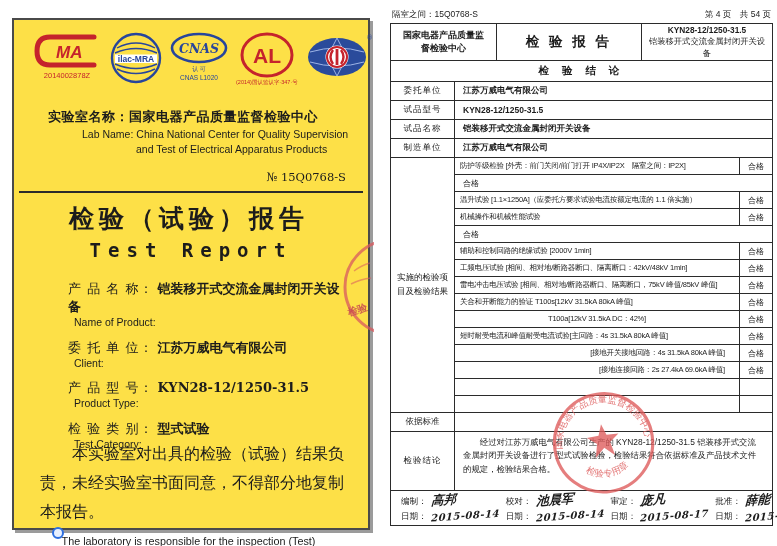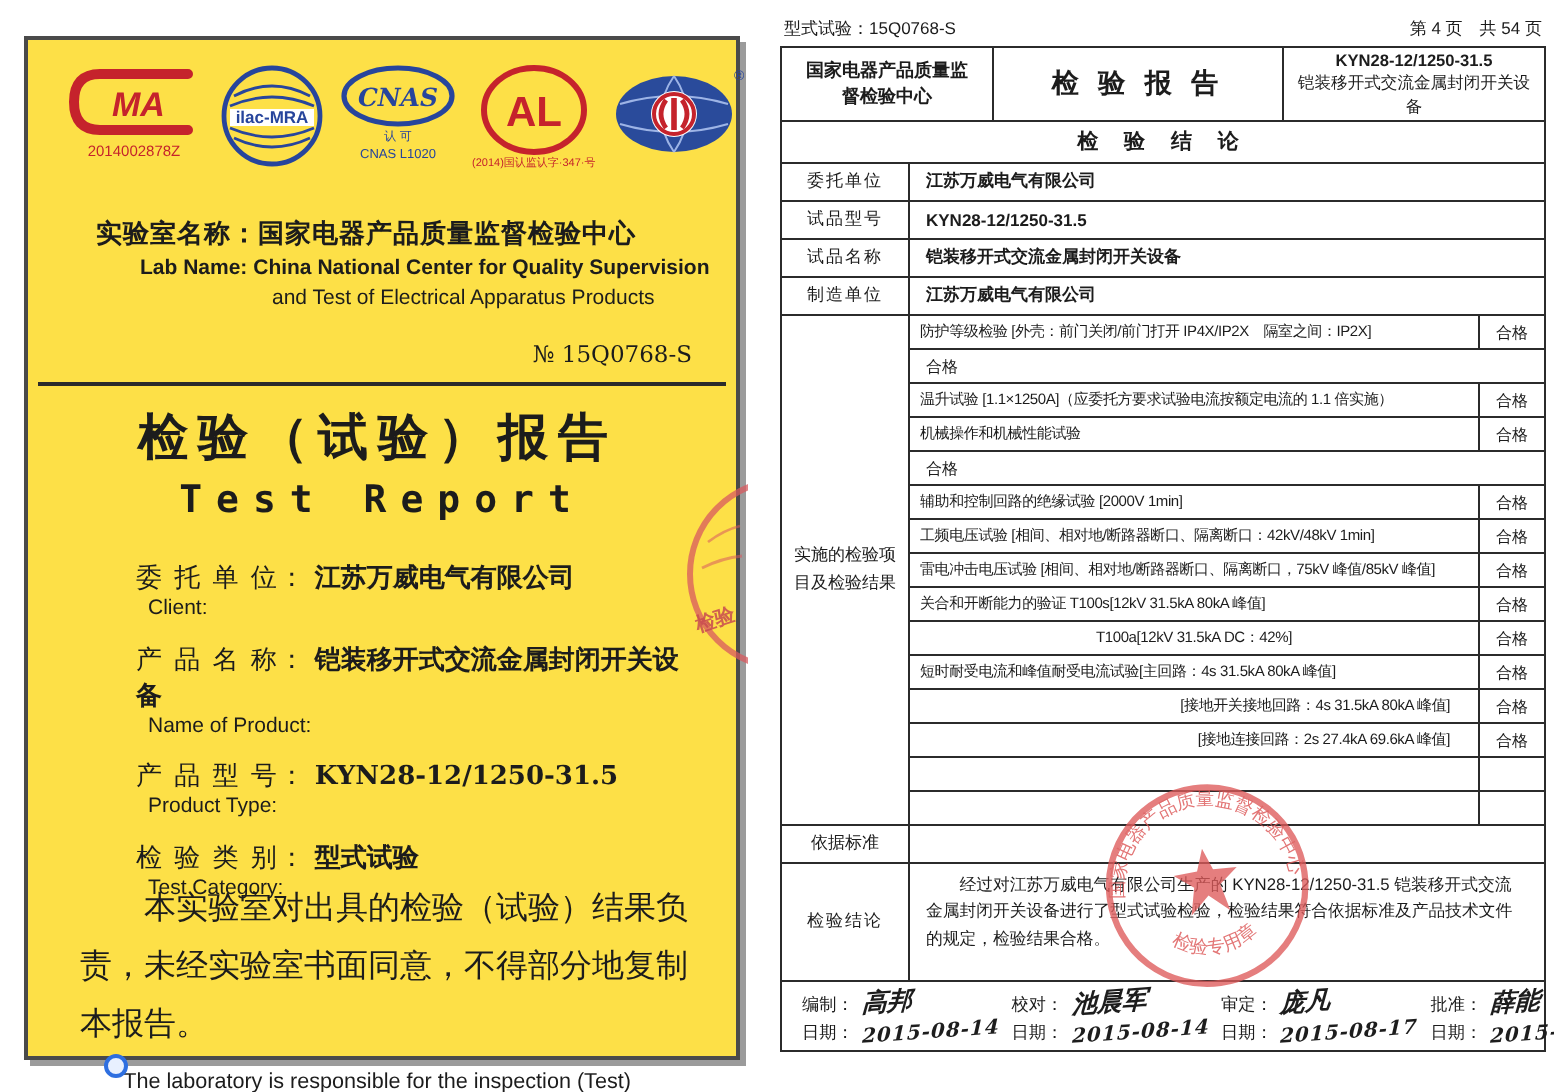--- a/index.html
+++ b/index.html
@@ -8,21 +8,21 @@
 
   
   .page-left{position:absolute;left:12px;top:18px;width:354px;height:508px;background:#fde047;
              border:2px solid #4a4a4a;box-shadow:3px 3px 0 rgba(55,55,55,.5);}
   .logo-row{position:absolute;left:18px;top:12px;width:322px;height:66px;display:flex;align-items:flex-start;gap:8px;}
   .logo{display:flex;flex-direction:column;align-items:center;}
   .logo-sub{font-size:7.5px;font-weight:normal;line-height:1.2;margin-top:1px;white-space:nowrap;}
   .red{color:#c5232c;} .blue{color:#27459c;}
   .lab-block{position:absolute;left:34px;top:88px;line-height:1.45;}
   .lab-cn{font-size:13px;font-weight:bold;letter-spacing:.5px;}
-  .lab-en1{font-size:10.5px;margin-left:22px;font-weight:bold;}
+  .lab-en1{font-size:10.5px;margin-left:34px;}
   .lab-en2{font-size:10.5px;margin-left:88px;}
   .report-no{position:absolute;right:22px;top:150px;font-size:11.5px;font-family:"DejaVu Serif",serif;}
   .title-rule{position:absolute;left:5px;right:5px;top:171px;height:2px;background:#2b2b2b;}
   .title-cn{position:absolute;left:0;right:4px;top:182px;text-align:center;font-size:25px;font-weight:bold;letter-spacing:5px;}
   .title-en{position:absolute;left:0;right:0;top:219px;text-align:center;font-size:19px;font-weight:600;
             letter-spacing:7px;font-family:"DejaVu Sans Mono",monospace;}
   .fields{position:absolute;left:54px;top:260px;right:20px;}
   .fieldblock{margin-bottom:9px;}
   .f-cn{font-size:13px;font-family:"DejaVu Serif",serif;}
   .f-label{letter-spacing:1px;}
@@ -134,26 +134,26 @@
       <div class="lab-en2">and Test of Electrical Apparatus Products</div>
     </div>
 
     <div class="report-no">№  15Q0768-S</div>
     <div class="title-rule"></div>
     <div class="title-cn">检验（试验）报告</div>
     <div class="title-en">Test  Report</div>
 
     <div class="fields" id="cover-fields">
         <div class="fieldblock">
+          <div class="f-cn"><span class="f-label">产 品 名 称：</span><span class="f-value">铠装移开式交流金属封闭开关设备</span></div>
+          <div class="f-en">Name of Product:</div>
+        </div>
+        <div class="fieldblock">
           <div class="f-cn"><span class="f-label">委 托 单 位：</span><span class="f-value">江苏万威电气有限公司</span></div>
           <div class="f-en">Client:</div>
-        </div>
-        <div class="fieldblock">
-          <div class="f-cn"><span class="f-label">产 品 名 称：</span><span class="f-value">铠装移开式交流金属封闭开关设备</span></div>
-          <div class="f-en">Name of Product:</div>
         </div>
         <div class="fieldblock">
           <div class="f-cn"><span class="f-label">产 品 型 号：</span><span class="f-value">KYN28-12/1250-31.5</span></div>
           <div class="f-en">Product Type:</div>
         </div>
         <div class="fieldblock">
           <div class="f-cn"><span class="f-label">检 验 类 别：</span><span class="f-value">型式试验</span></div>
           <div class="f-en">Test Category:</div>
         </div>
       </div>
@@ -169,21 +169,21 @@
         <text x="9" y="90" font-size="10" font-weight="bold" fill="#c94b50" opacity="0.85" transform="rotate(-18 9 90)">检验</text>
         <path d="M14 45 q8 -6 16 -8 M11 58 q10 -5 20 -6" fill="none" stroke="#d85a5f" stroke-width="1.4" opacity="0.55"></path>
       </svg>
     </div>
   </div>
 
   <div class="punch-dot"></div>
 
   <div class="page-right">
     <div class="meta-row">
-      <span>型式试验：15Q0768-S</span>
+      <span>隔室之间：15Q0768-S</span>
       <span>第 4 页　共 54 页</span>
     </div>
 
     <div class="rtable">
       <div class="hrow b-b">
         <div class="h-org b-r">国家电器产品质量监督检验中心</div>
         <div class="h-title b-r">检 验 报 告</div>
         <div class="h-prod">
           <span class="model">KYN28-12/1250-31.5</span>
           <span>铠装移开式交流金属封闭开关设备</span>

